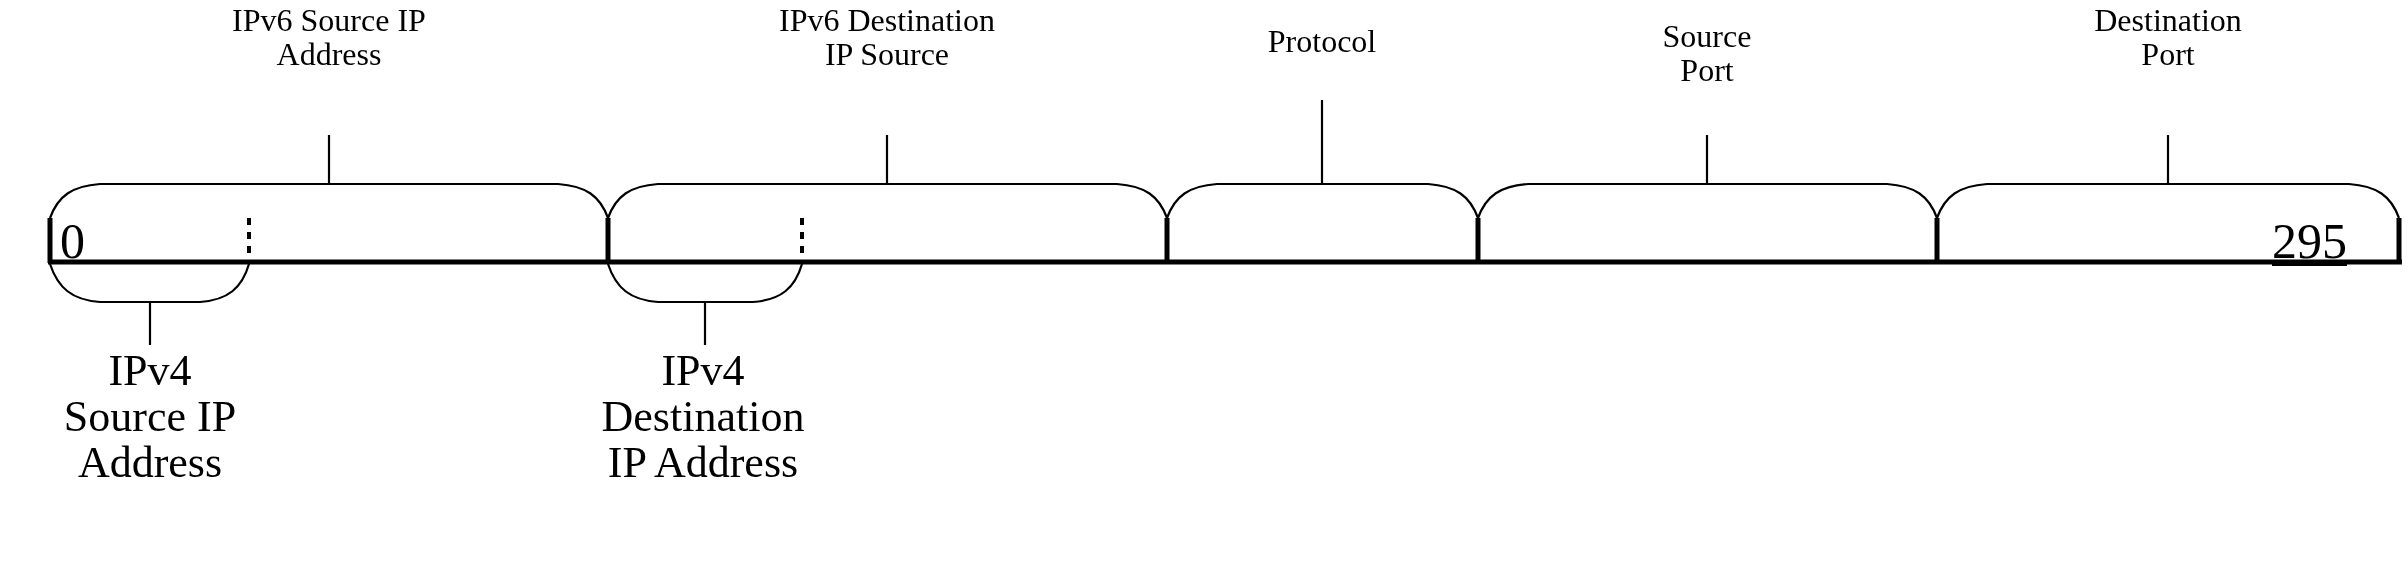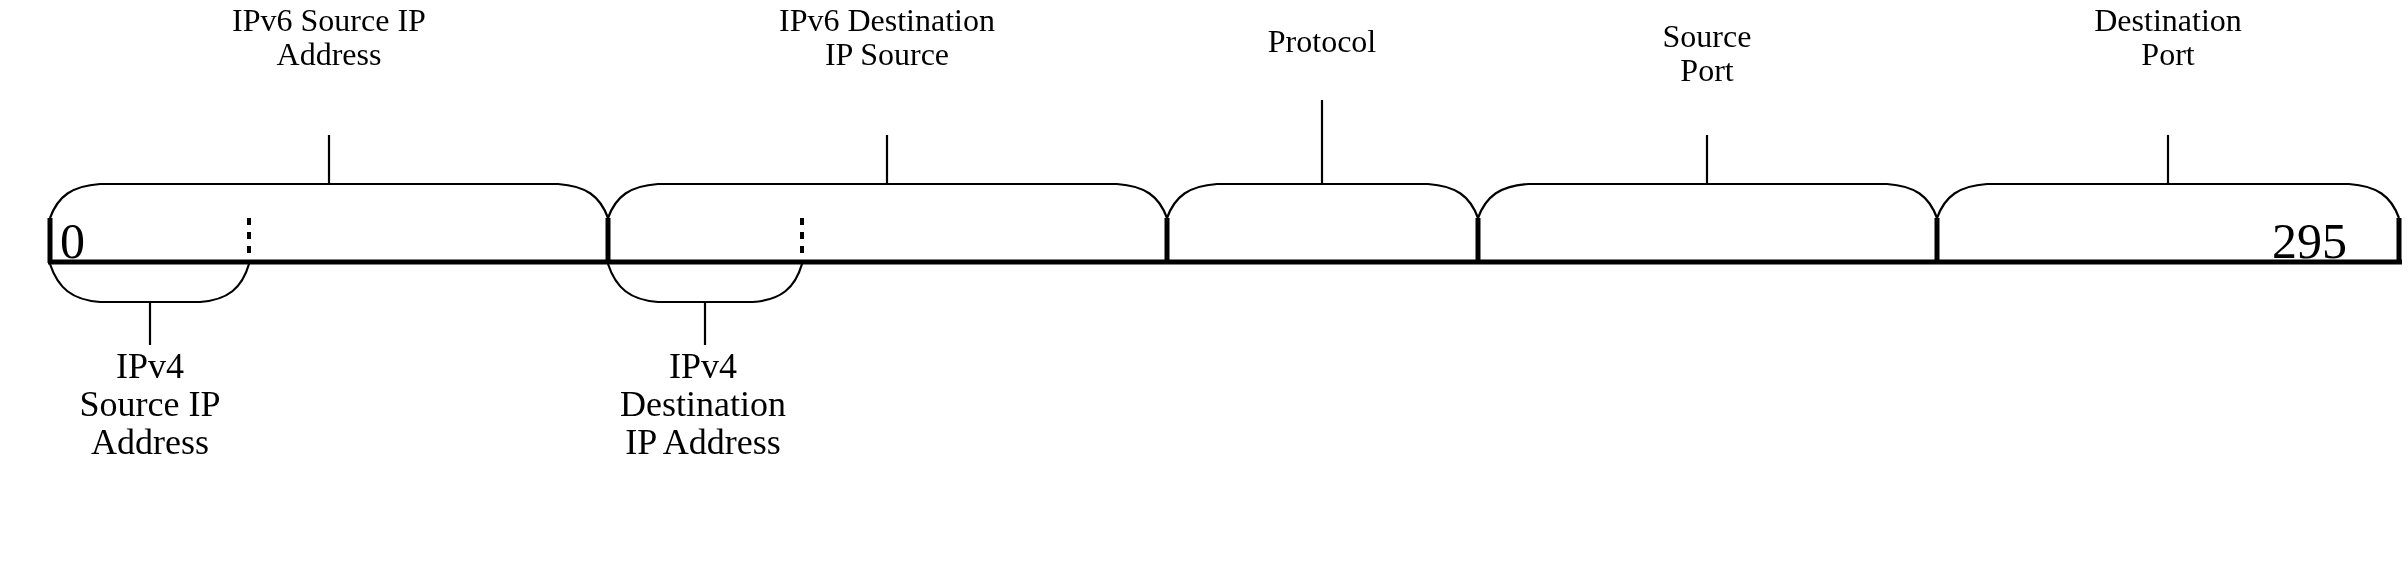--- a/index.html
+++ b/index.html
@@ -2,21 +2,21 @@
 <html><head>
 <meta charset="utf-8">
 <style>
   html,body{margin:0;padding:0;background:#ffffff;}
   #stage{position:relative;width:2408px;height:579px;background:#ffffff;
          font-family:"Liberation Serif","DejaVu Serif",serif;color:#000000;overflow:hidden;}
   #stage svg{position:absolute;left:0;top:0;}
   .lbl{position:absolute;text-align:center;line-height:1.05;white-space:pre-line;
        font-family:"Liberation Serif","DejaVu Serif",serif;color:#000;}
   .top-lbl{font-size:32px;}
-  .bot-lbl{font-size:36px;}
+  .bot-lbl{font-size:44px;}
   .endnum{position:absolute;font-size:50px;font-family:"Liberation Serif","DejaVu Serif",serif;color:#000;}
 </style>
 </head>
 <body>
 
 <div id="stage">
 
   <svg width="2408" height="579" viewBox="0 0 2408 579">
 
     <line x1="48" y1="262" x2="2402" y2="262" stroke="#000" stroke-width="5"></line>
@@ -57,21 +57,21 @@
 
       <path d="M 50,264 C 58,288 72,300 100,302 L 200,302 C 228,300 242,288 249,264"></path>
       <line x1="150" y1="302" x2="150" y2="345" stroke-width="2.2"></line>
 
       <path d="M 608,264 C 616,288 630,300 658,302 L 753,302 C 781,300 795,288 802,264"></path>
       <line x1="705" y1="302" x2="705" y2="345" stroke-width="2.2"></line>
     </g>
   </svg>
 
   <div class="endnum" style="left:60px; top:212px;">0</div>
-  <div class="endnum" style="left:2272px; top:212px;">295</div>
+  <div class="endnum" style="left:2272px; top:212px;text-decoration:underline;">295</div>
 
   <div class="lbl top-lbl" style="left:79px; top:4px; width:500px;">IPv6 Source IP
 Address</div>
 
   <div class="lbl top-lbl" style="left:637px; top:4px; width:500px;">IPv6 Destination
 IP Source</div>
 
   <div class="lbl top-lbl" style="left:1172px; top:25px; width:300px;">Protocol</div>
 
   <div class="lbl top-lbl" style="left:1507px; top:20px; width:400px;">Source

